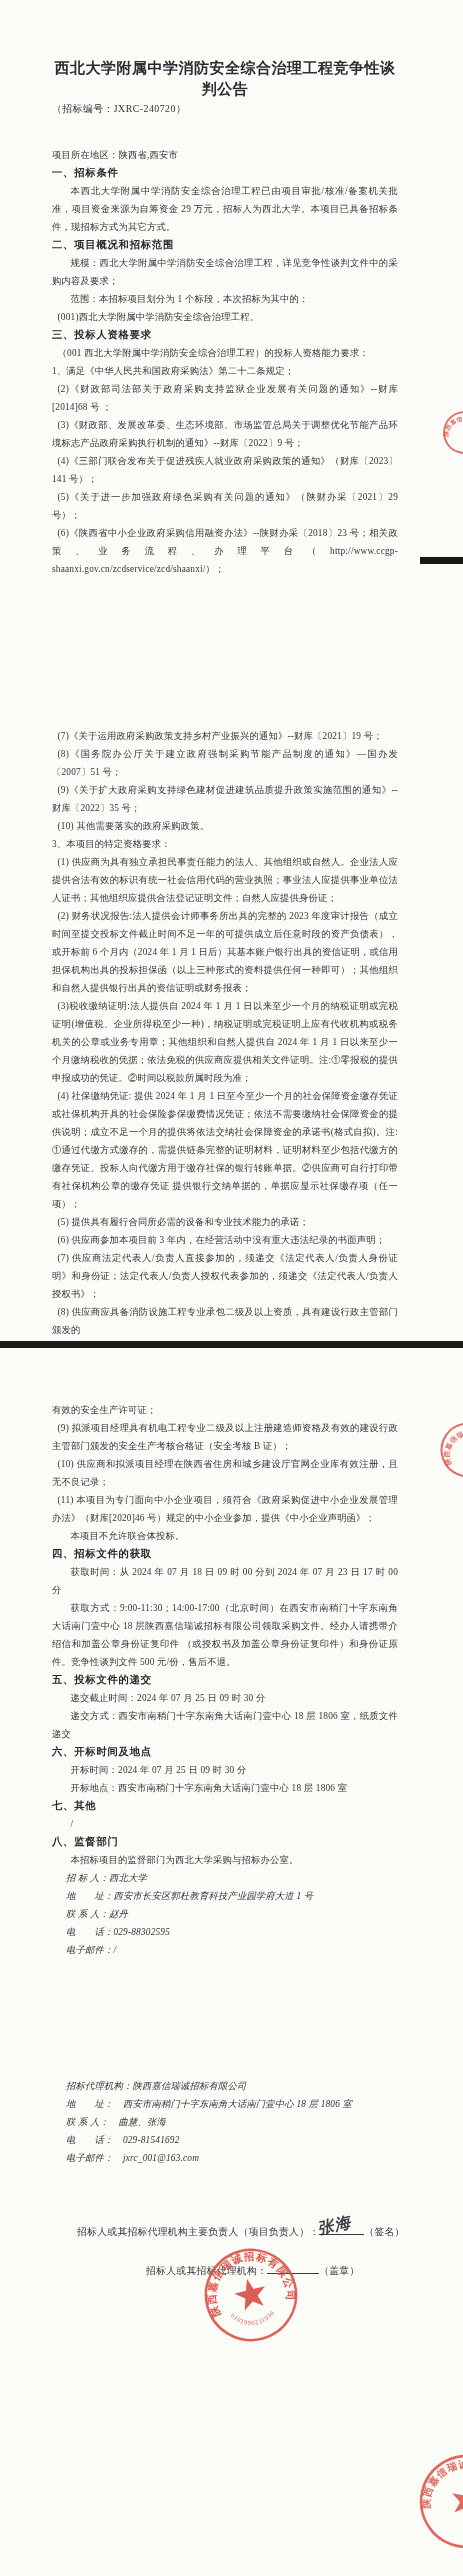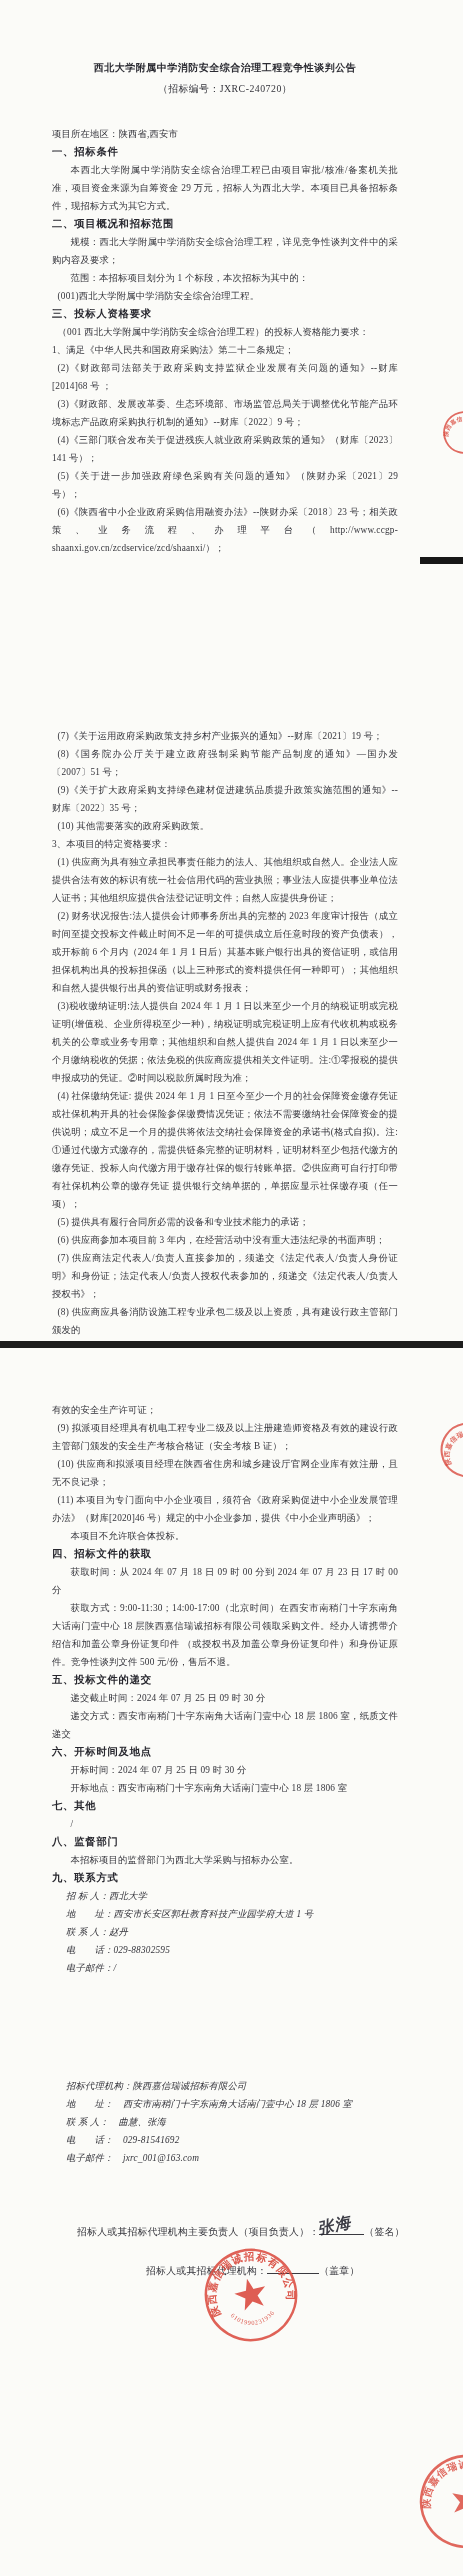--- a/index.html
+++ b/index.html
@@ -5,22 +5,22 @@
   html,body{margin:0;padding:0;}
   body{background:#e8e8e6;}
   .canvas{
     position:relative;width:464px;height:2586px;margin:0 auto;
     background:#fbfbf8;overflow:hidden;
     font-family:"Liberation Serif","DejaVu Serif",serif;
     color:#34343b;
   }
   .page{position:absolute;left:52px;width:346px;}
   .page p{margin:0;font-size:9.3px;line-height:18px;letter-spacing:0.2px;text-align:justify;}
-  .page h1{margin:0;font-size:10px;line-height:20.6px;font-weight:600;text-align:center;letter-spacing:0.5px;color:#2c2c33;}
-  .page .bidno{font-size:9.8px;line-height:19.6px;text-align:center;letter-spacing:0.5px;}
+  .page h1{margin:0;font-size:15px;line-height:20.6px;font-weight:600;text-align:center;letter-spacing:0.5px;color:#2c2c33;}
+  .page .bidno{font-size:9.8px;line-height:19.6px;text-align:left;letter-spacing:0.5px;}
   .page h2{margin:0;font-size:10.3px;line-height:18px;font-weight:bold;letter-spacing:0.8px;color:#27272e;}
   .sp52{height:27px;}
   .ind2{text-indent:2em;}
   .ind1{text-indent:0.6em;}
   .ind15{text-indent:1.5em;font-style:italic;}
   .slash{text-indent:2em;}
   
   .bar-full{position:absolute;left:0;top:1341px;width:464px;height:6.7px;background:#1d1d1d;}
   .bar-right{position:absolute;right:0;top:557px;width:44px;height:7.2px;background:#171717;}
   
@@ -104,21 +104,20 @@
     <h2>五、投标文件的递交</h2>
     <p class="ind2">递交截止时间：2024 年 07 月 25 日 09 时 30 分</p>
     <p class="ind2">递交方式：西安市南稍门十字东南角大话南门壹中心 18 层 1806 室，纸质文件递交</p>
     <h2>六、开标时间及地点</h2>
     <p class="ind2">开标时间：2024 年 07 月 25 日 09 时 30 分</p>
     <p class="ind2">开标地点：西安市南稍门十字东南角大话南门壹中心 18 层 1806 室</p>
     <h2>七、其他</h2>
     <p class="slash">/</p>
     <h2>八、监督部门</h2>
     <p class="ind2">本招标项目的监督部门为西北大学采购与招标办公室。</p>
-    <h2>九、联系方式</h2>
     <p class="ind15">招 标 人：西北大学</p>
     <p class="ind15">地　　址：西安市长安区郭杜教育科技产业园学府大道 1 号</p>
     <p class="ind15">联 系 人：赵丹</p>
     <p class="ind15">电　　话：029-88302595</p>
     <p class="ind15">电子邮件：/</p>
   </section>
 
   <section class="page" style="top:2077px;">
     <p class="ind15">招标代理机构：陕西嘉信瑞诚招标有限公司</p>
     <p class="ind15">地　　址：　西安市南稍门十字东南角大话南门壹中心 18 层 1806 室</p>

